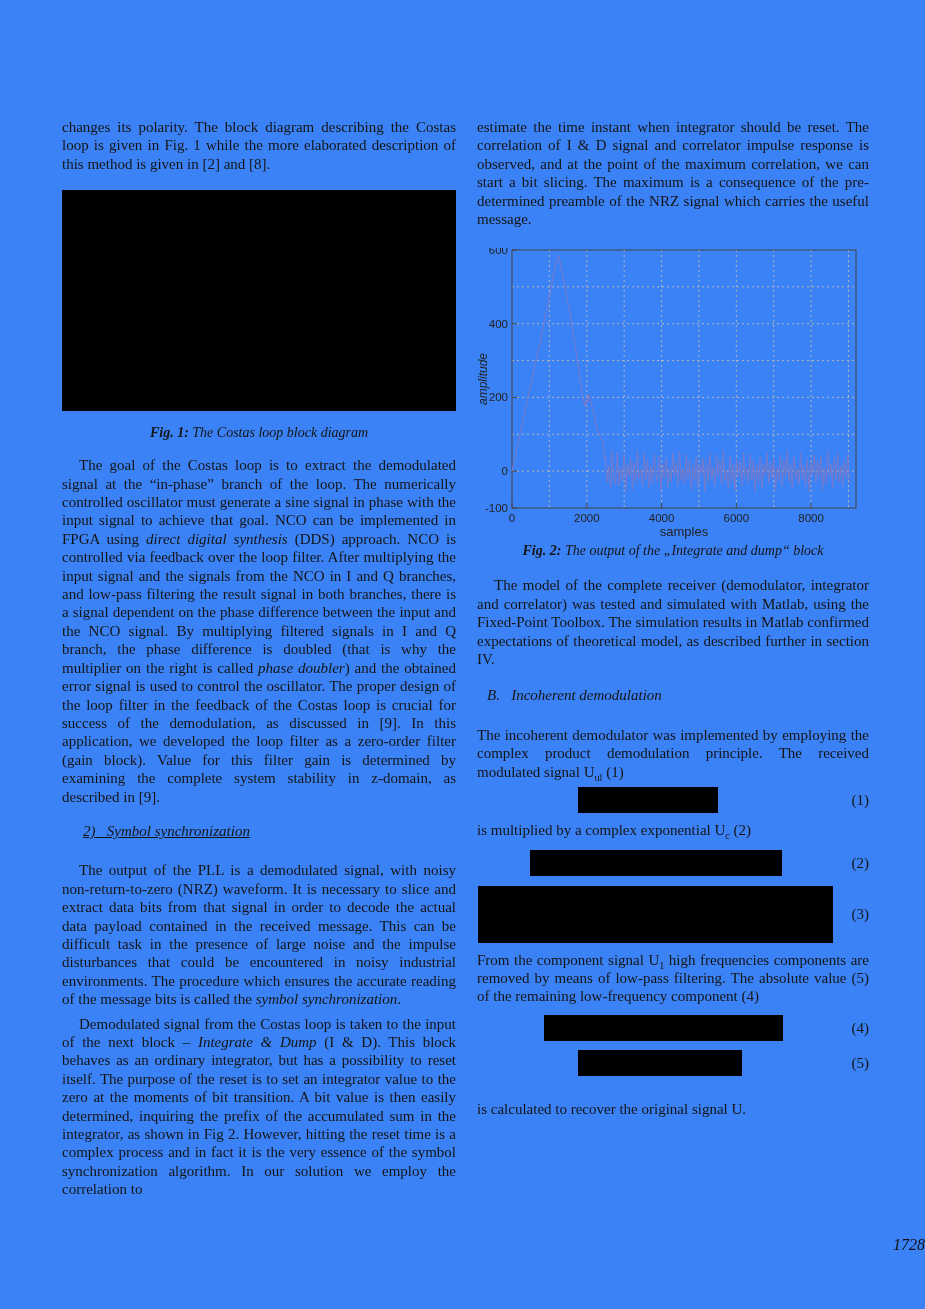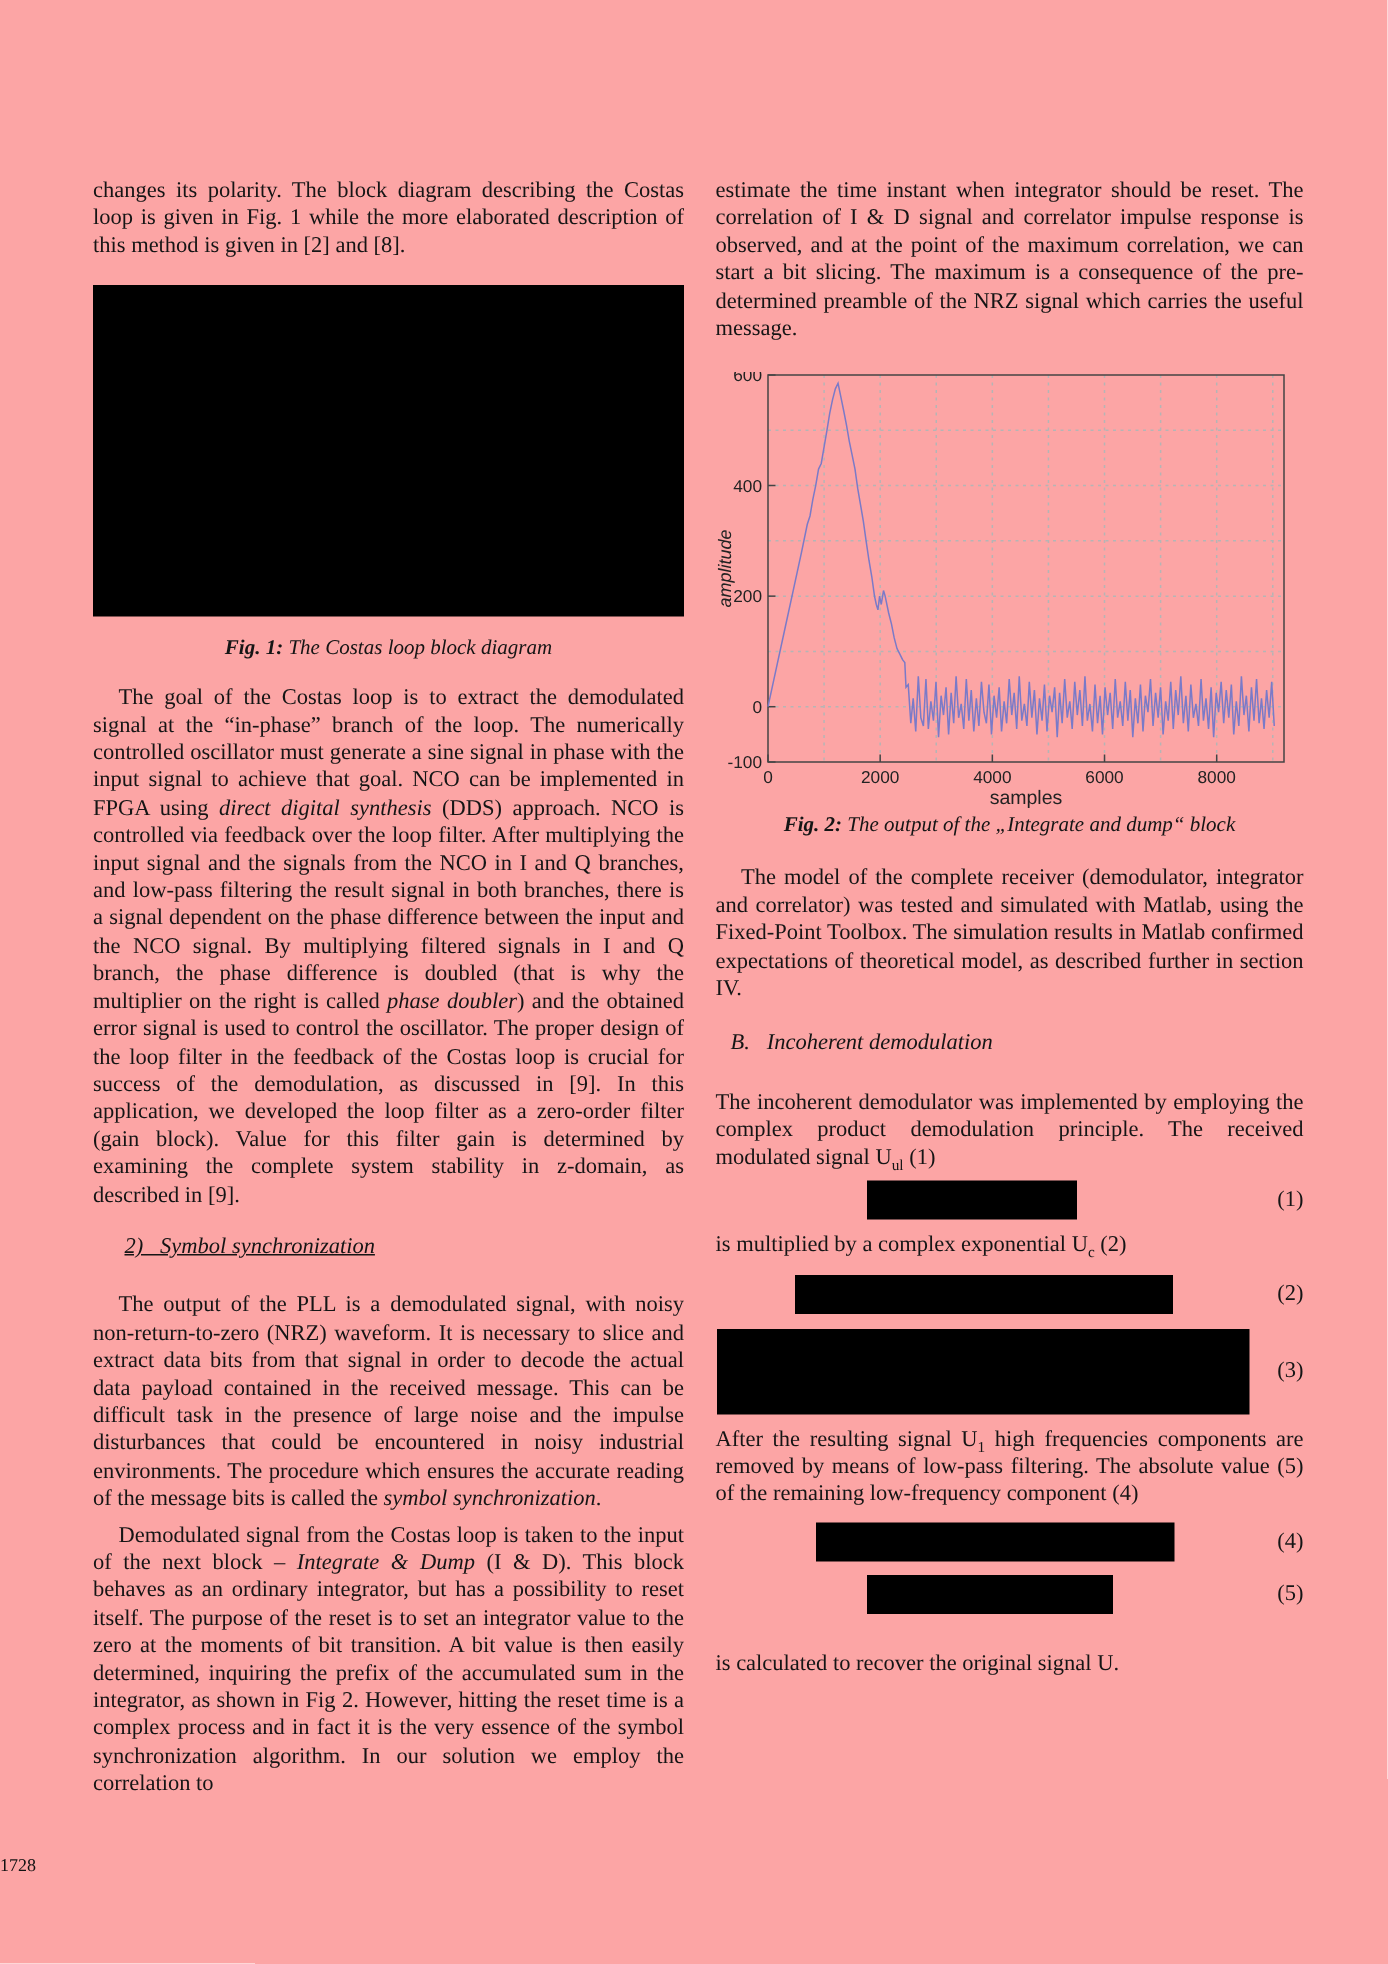--- a/index.html
+++ b/index.html
@@ -1,16 +1,16 @@
 <!DOCTYPE html>
 <html><head>
 <meta charset="utf-8">
 <style>
   html,body{margin:0;padding:0;background:#fff;}
-  .page{position:relative;width:925px;height:1309px;background:#fca5a5;overflow:hidden;}
+  .page{position:relative;width:925px;height:1309px;background:#3b82f6;overflow:hidden;}
   .col{position:absolute;top:118px;font-family:"Liberation Serif",serif;font-size:15px;
        line-height:18.4px;color:#151515;text-align:justify;}
   .col-left{left:62px;width:394px;}
   .col-right{left:477px;width:392px;}
   p{margin:0;}
   .indent{text-indent:17px;}
   .fig1{width:394px;height:221px;background:#000;margin-top:17px;}
   .caption{font-size:14px;line-height:16px;text-align:center;margin-top:14px;}
   .p2{margin-top:15px;}
   .h-sub{font-style:italic;margin:16px 0 0 21px;text-align:left;}
@@ -25,22 +25,22 @@
   .eq .num{position:absolute;right:0;top:50%;transform:translateY(-50%);}
   .eq1{height:26px;margin-top:6px;}  .eq1 .box{left:101px;width:140px;height:26px;}
   .eq2{height:26px;margin-top:10px;} .eq2 .box{left:53px;width:252px;height:26px;}
   .eq3{height:57px;margin-top:10px;} .eq3 .box{left:1px;width:355px;height:57px;}
   .eq4{height:26px;margin-top:9px;}  .eq4 .box{left:67px;width:239px;height:26px;}
   .eq5{height:26px;margin-top:9px;}  .eq5 .box{left:101px;width:164px;height:26px;}
   .line-mult{margin-top:8px;}
   .p8{margin-top:8px;}
   .p9{margin-top:8px;}
   .line-calc{margin-top:24px;}
-  .pageno{position:absolute;left:0;right:0;top:1236px;text-align:left;
-          font-family:"Liberation Serif",serif;font-size:12px;color:#111;}
+  .pageno{position:absolute;left:0;right:0;top:1236px;text-align:right;
+          font-family:"Liberation Serif",serif;font-size:16px;color:#111;font-style:italic;}
   sub{font-size:0.68em;line-height:0;}
 </style>
 </head>
 <body>
 
 <div class="page">
 
   <div class="col col-left">
     <p>changes its polarity. The block diagram describing the Costas loop is given in Fig. 1 while the more elaborated description of this method is given in [2] and [8].</p>
 
@@ -123,21 +123,21 @@
       <div class="box"></div>
       <span class="num">(2)</span>
     </div>
 
 
     <div class="eq eq3">
       <div class="box"></div>
       <span class="num">(3)</span>
     </div>
 
-    <p class="p9"><span>After the resulting signal U</span><sub>1</sub><span> high frequencies components are removed by means of low-pass filtering. The absolute value (5) of the remaining low-frequency component (4)</span></p>
+    <p class="p9"><span>From the component signal U</span><sub>1</sub><span> high frequencies components are removed by means of low-pass filtering. The absolute value (5) of the remaining low-frequency component (4)</span></p>
 
     <div class="eq eq4">
       <div class="box"></div>
       <span class="num">(4)</span>
     </div>
 
     <div class="eq eq5">
       <div class="box"></div>
       <span class="num">(5)</span>
     </div>

